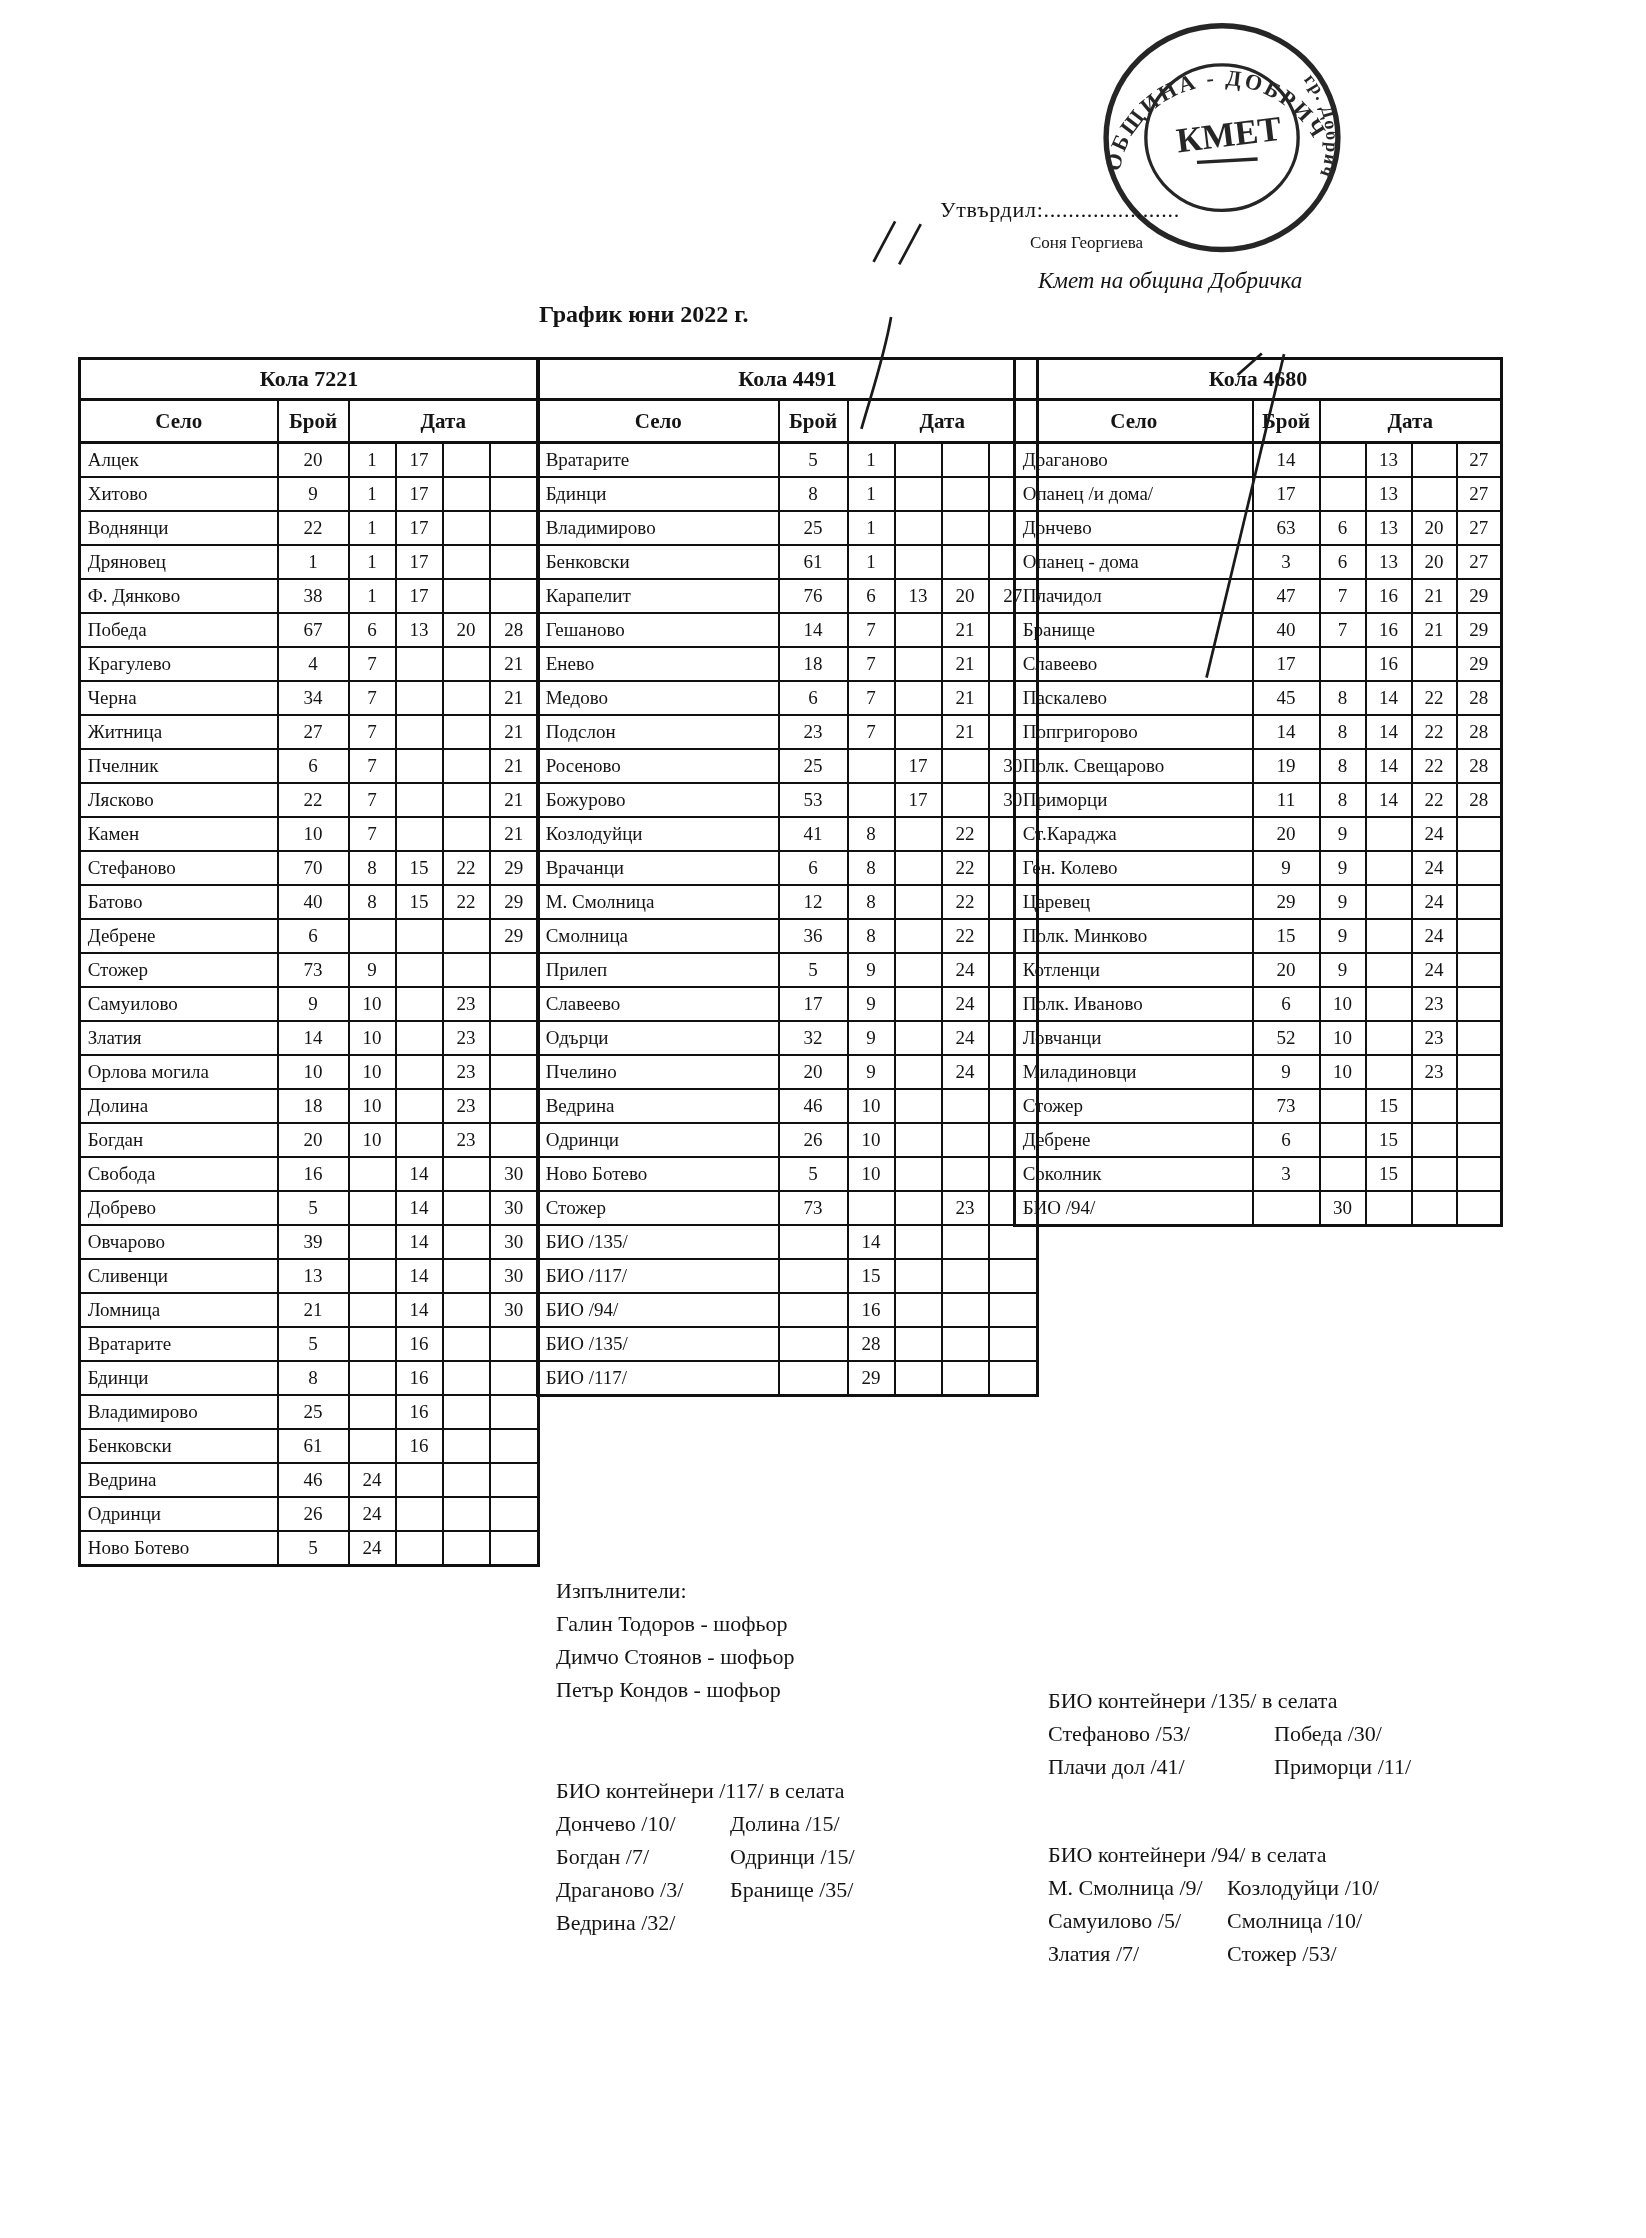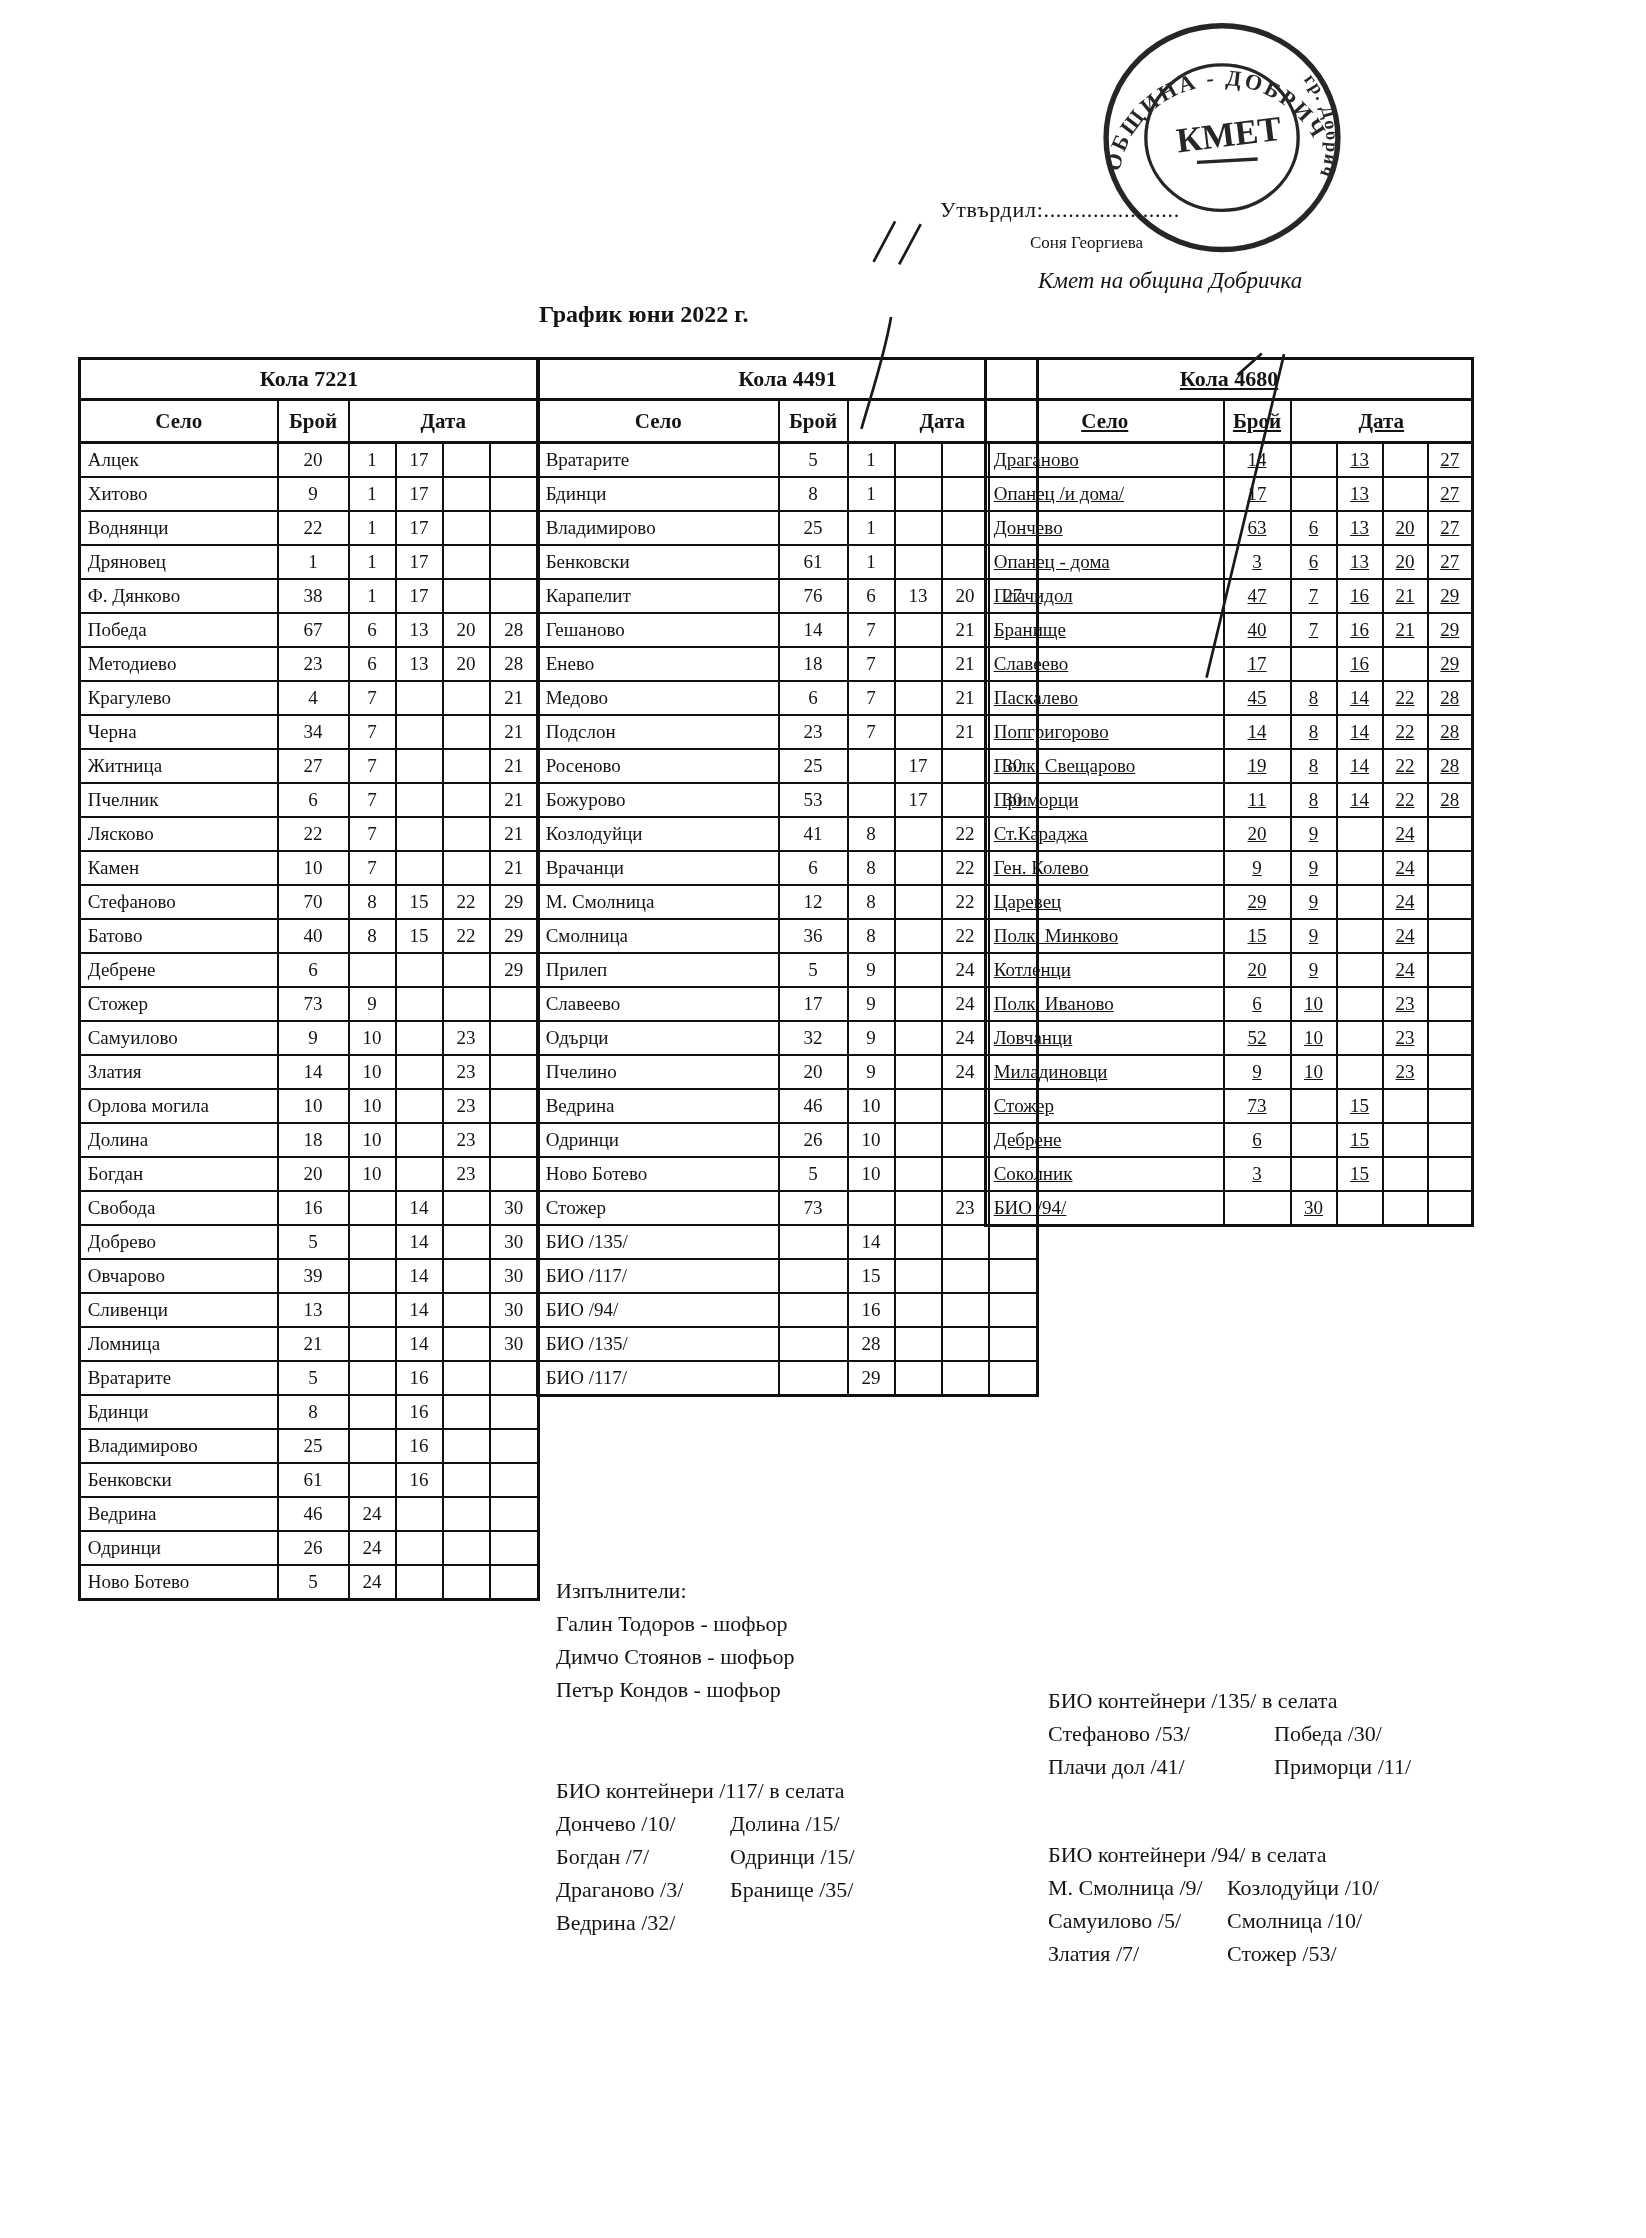--- a/index.html
+++ b/index.html
@@ -111,28 +111,20 @@
         </tr>
         <tr>
           <td class="v">Победа</td>
           <td class="c">67</td>
           <td class="d">6</td>
           <td class="d">13</td>
           <td class="d">20</td>
           <td class="d">28</td>
         </tr>
         <tr>
-          <td class="v">Методиево</td>
-          <td class="c">23</td>
-          <td class="d">6</td>
-          <td class="d">13</td>
-          <td class="d">20</td>
-          <td class="d">28</td>
-        </tr>
-        <tr>
           <td class="v">Крагулево</td>
           <td class="c">4</td>
           <td class="d">7</td>
           <td class="d"></td>
           <td class="d"></td>
           <td class="d">21</td>
         </tr>
         <tr>
           <td class="v">Черна</td>
           <td class="c">34</td>
@@ -582,21 +574,21 @@
           <td class="v">БИО /117/</td>
           <td class="c"></td>
           <td class="d">29</td>
           <td class="d"></td>
           <td class="d"></td>
           <td class="d"></td>
         </tr>
       </tbody>
   </table>
 
-  <table class="sched abs" style="left:984px;top:357px;width:487px;text-decoration:underline;">
+  <table class="sched abs" style="left:1013px;top:357px;width:487px;">
     <colgroup>
         <col style="width:238px">
         <col style="width:67px">
         <col style="width:46px">
         <col style="width:46px">
         <col style="width:45px">
         <col style="width:45px">
       </colgroup>
     <tbody>
       <tr class="kola-row">

